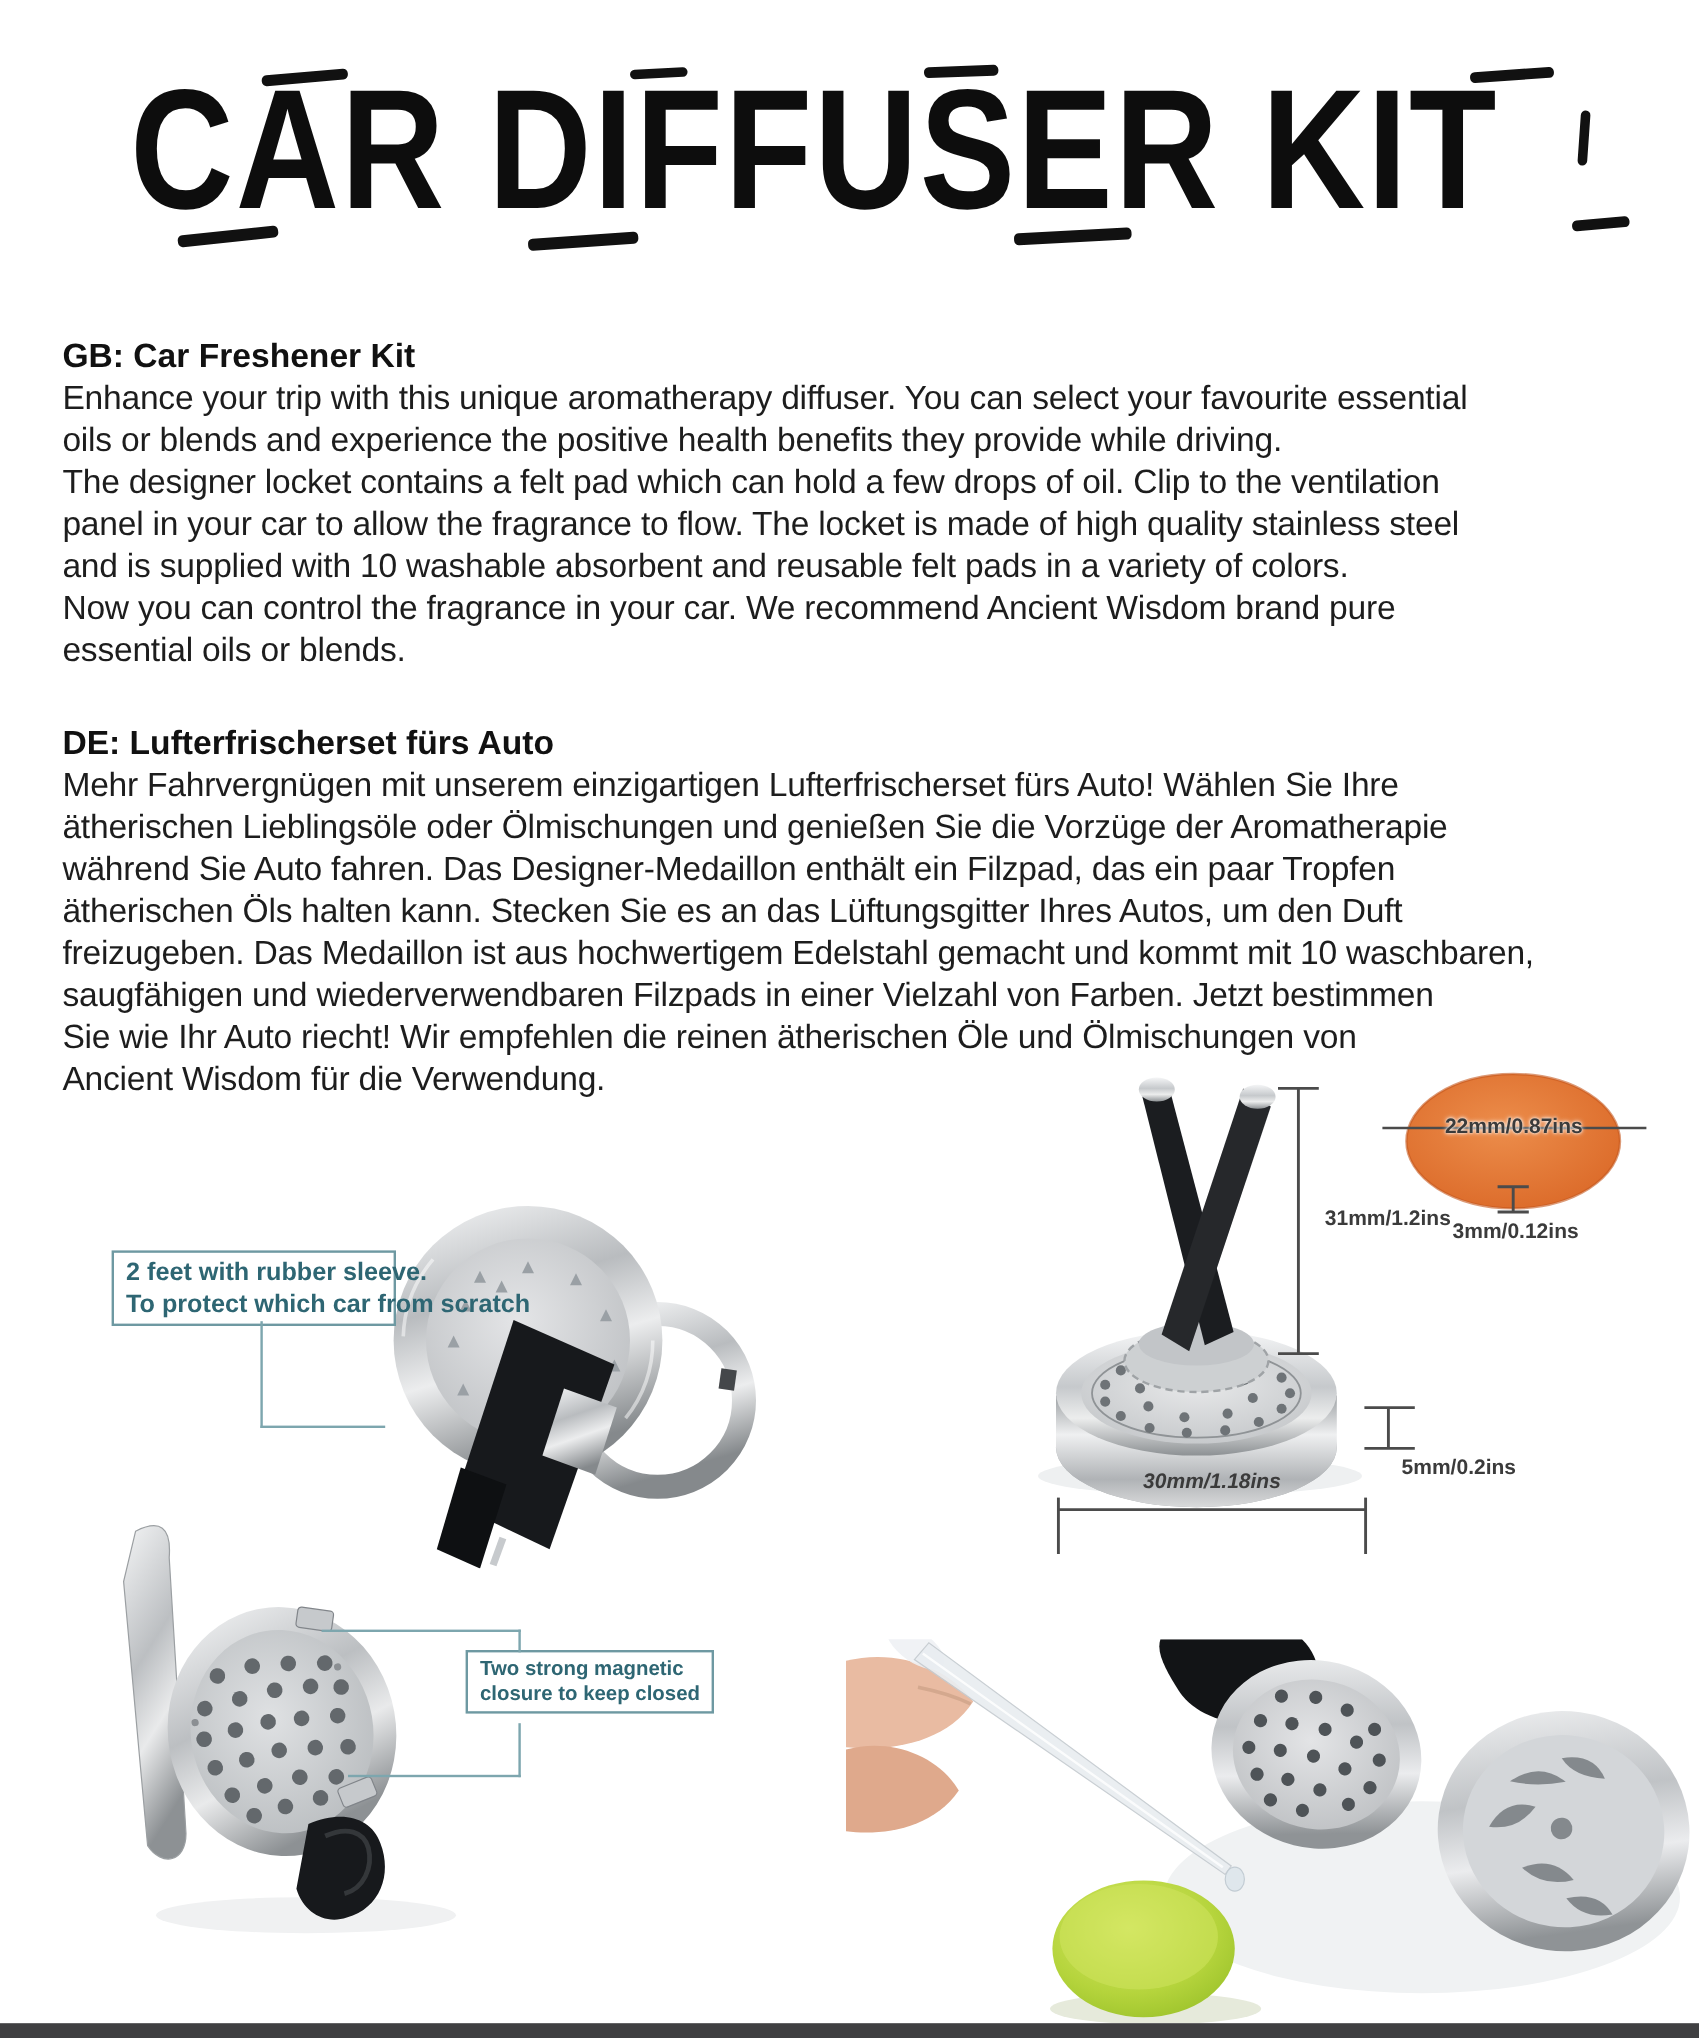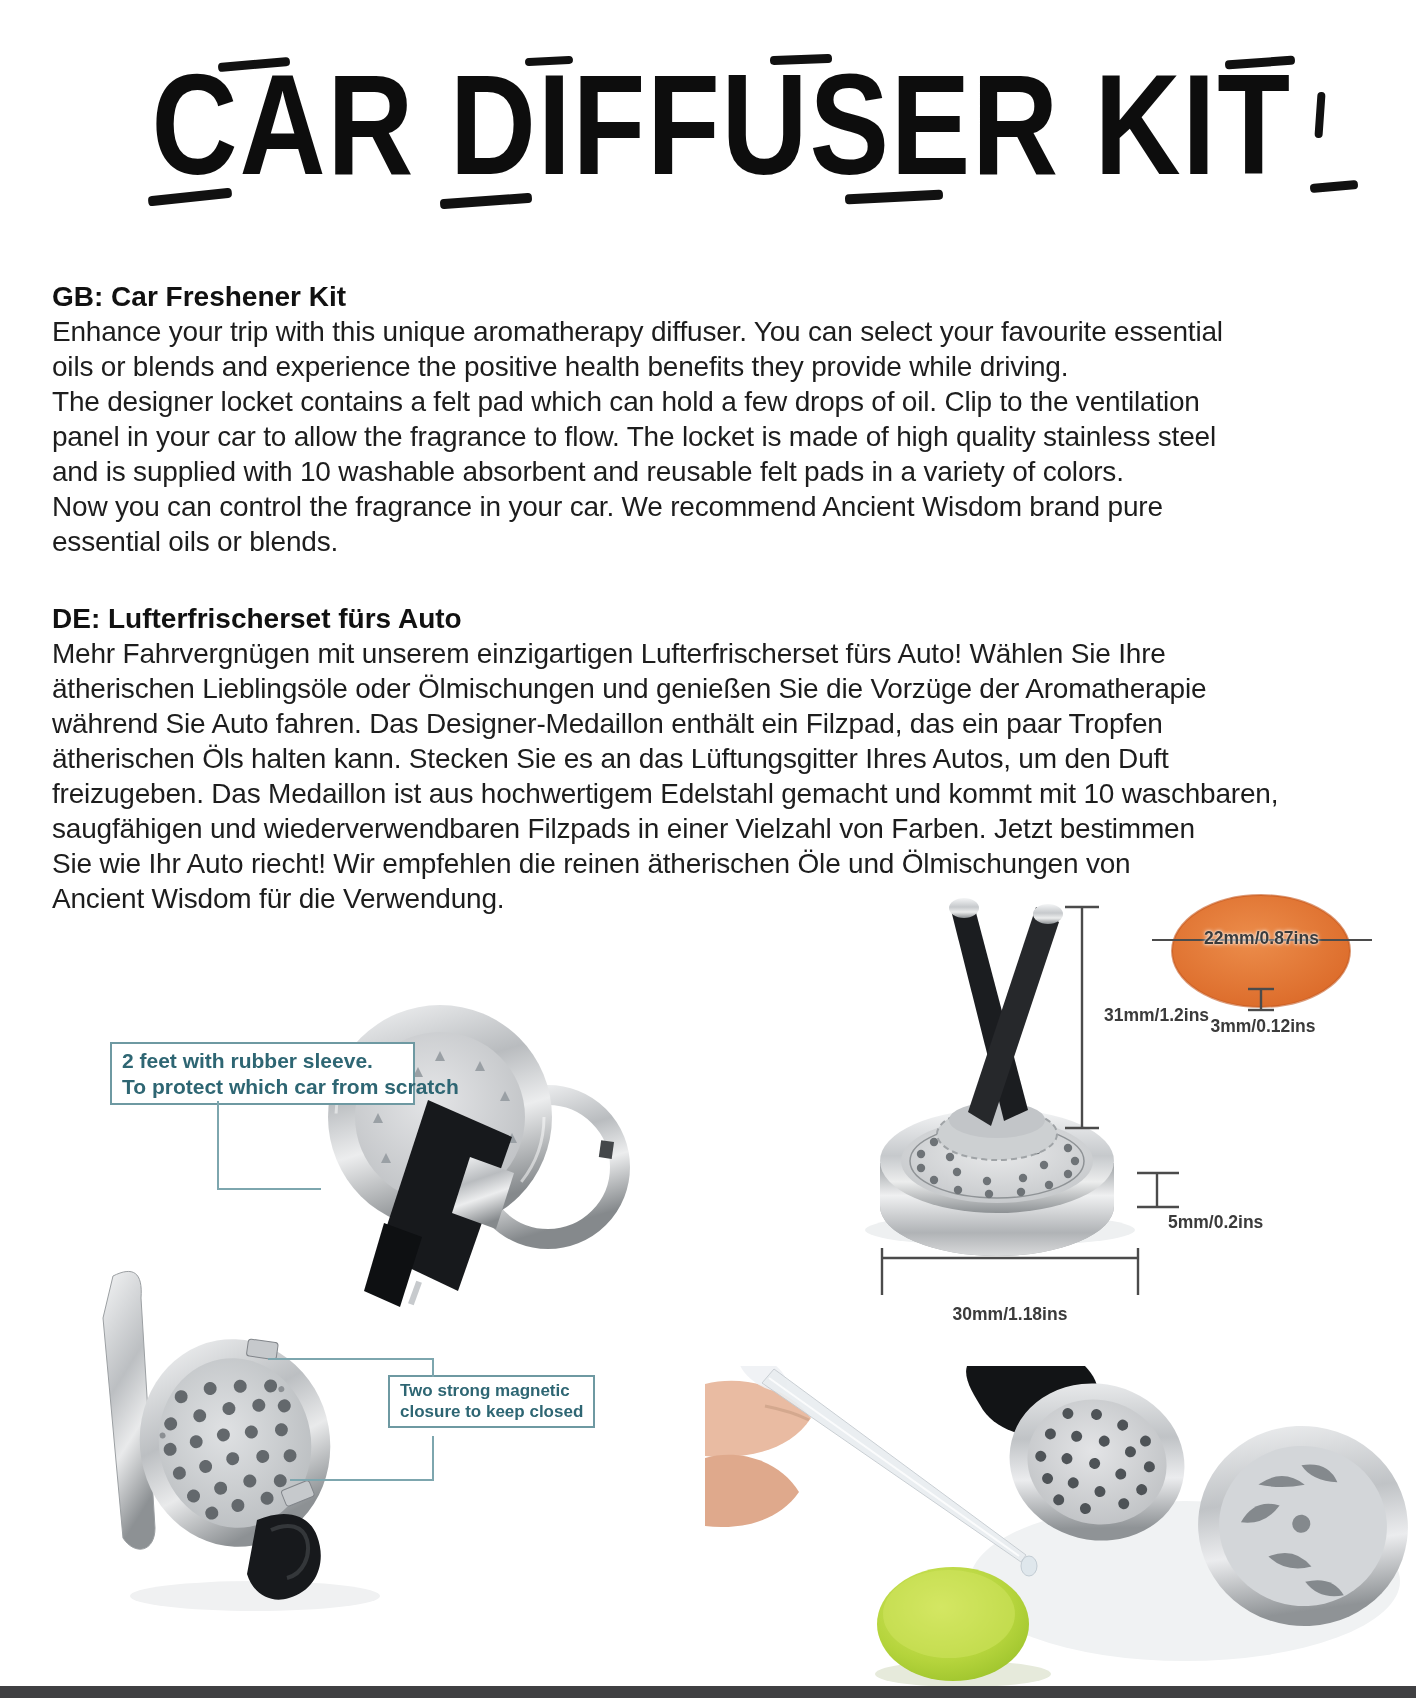--- a/index.html
+++ b/index.html
@@ -1,35 +1,35 @@
 <!DOCTYPE html>
 <html style="--callout-teal: #2e6673; --callout-border: #6e99a2; --connector: #7da6ae; --dim-text: #3b3b3b; --felt-orange: #e0702e; --felt-green: #b5d43c; --footer-bar: #404042;"><head>
 <meta charset="utf-8">
 <style>
   html,body{margin:0;padding:0;background:#fff;}
   .page{position:relative;width:1416px;height:1698px;background:#ffffff;overflow:hidden;
         font-family:"Liberation Sans", sans-serif;color:#1d1d1d;}
 
   
-  .title-block{position:absolute;top:50px;left:0;right:16px;height:150px;display:flex;
-               align-items:center;justify-content:flex-end;}
+  .title-block{position:absolute;top:50px;left:0;right:0;height:150px;display:flex;
+               align-items:center;justify-content:flex-start;}
   .title-text{font-size:142px;font-weight:700;letter-spacing:2px;white-space:nowrap;
               color:#0d0d0d;transform:scaleX(0.84);transform-origin:center;}
   .smudge{position:absolute;background:#111;border-radius:4px;}
 
   
   .text-section{position:absolute;left:52px;}
   .section-heading{font-weight:700;font-size:28px;line-height:35px;color:#111;white-space:nowrap;}
   .body-line{font-size:28px;line-height:35px;color:#1d1d1d;white-space:nowrap;letter-spacing:-0.2px;}
 
   
   .callout{position:absolute;border:2px solid var(--callout-border,#6e99a2);background:#fff;
            padding:4px 10px;box-sizing:border-box;}
   .callout .l{font-weight:700;color:var(--callout-teal,#2e6673);line-height:1.22;white-space:nowrap;}
-  .callout-feet{left:110px;top:1042px;width:305px;}
+  .callout-feet{left:93px;top:1042px;width:237px;}
   .callout-feet .l{font-size:21px;}
   .callout-magnetic{left:388px;top:1375px;width:max-content;}
   .callout-magnetic .l{font-size:17px;}
   .conn{position:absolute;background:var(--connector,#7da6ae);}
 
   
   .dim-label{position:absolute;font-weight:700;font-size:17.5px;color:var(--dim-text,#3b3b3b);
              white-space:nowrap;}
   .dim-center{text-align:center;}
   .on-pad{text-shadow:0 0 4px #fff,0 0 2px #fff;}
@@ -159,21 +159,21 @@
         <line x1="421" y1="131" x2="421" y2="152"></line>
         <line x1="408" y1="131" x2="434" y2="131"></line>
         <line x1="408" y1="152" x2="434" y2="152"></line>
       </g>
     </g>
   </svg>
   <div class="dim-label" style="left:1104px;top:1005px;">31mm/1.2ins</div>
   <div class="dim-label dim-center on-pad" style="left:1199px;top:928px;width:125px;">22mm/0.87ins</div>
   <div class="dim-label dim-center" style="left:1208px;top:1016px;width:110px;">3mm/0.12ins</div>
   <div class="dim-label" style="left:1168px;top:1183px;margin-top:29px;">5mm/0.2ins</div>
-  <div class="dim-label dim-center" style="left:940px;top:1304px;width:140px;">30mm/1.18ins</div>
+  <div class="dim-label dim-center" style="left:940px;top:1224px;width:140px;font-style:italic;">30mm/1.18ins</div>
 
   <svg class="fig" style="left:300px;top:995px;" width="330" height="312" viewBox="0 0 330 312">
     <defs>
       <linearGradient id="vg-chrome" x1="0" y1="0" x2="0.3" y2="1">
         <stop offset="0" stop-color="#f6f7f8"></stop>
           <stop offset="0.4" stop-color="#b9bcbf"></stop>
         <stop offset="0.65" stop-color="#ecedee"></stop>
           <stop offset="1" stop-color="#85898c"></stop>
       </linearGradient>
       <radialGradient id="vg-brushed" cx="0.45" cy="0.4" r="0.8">

